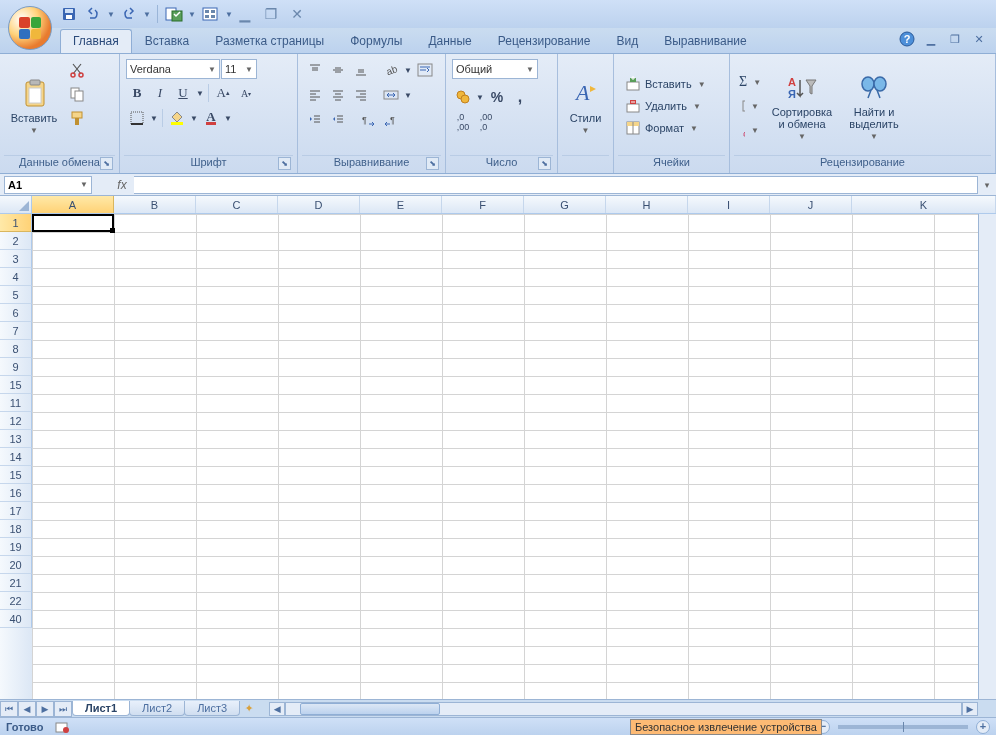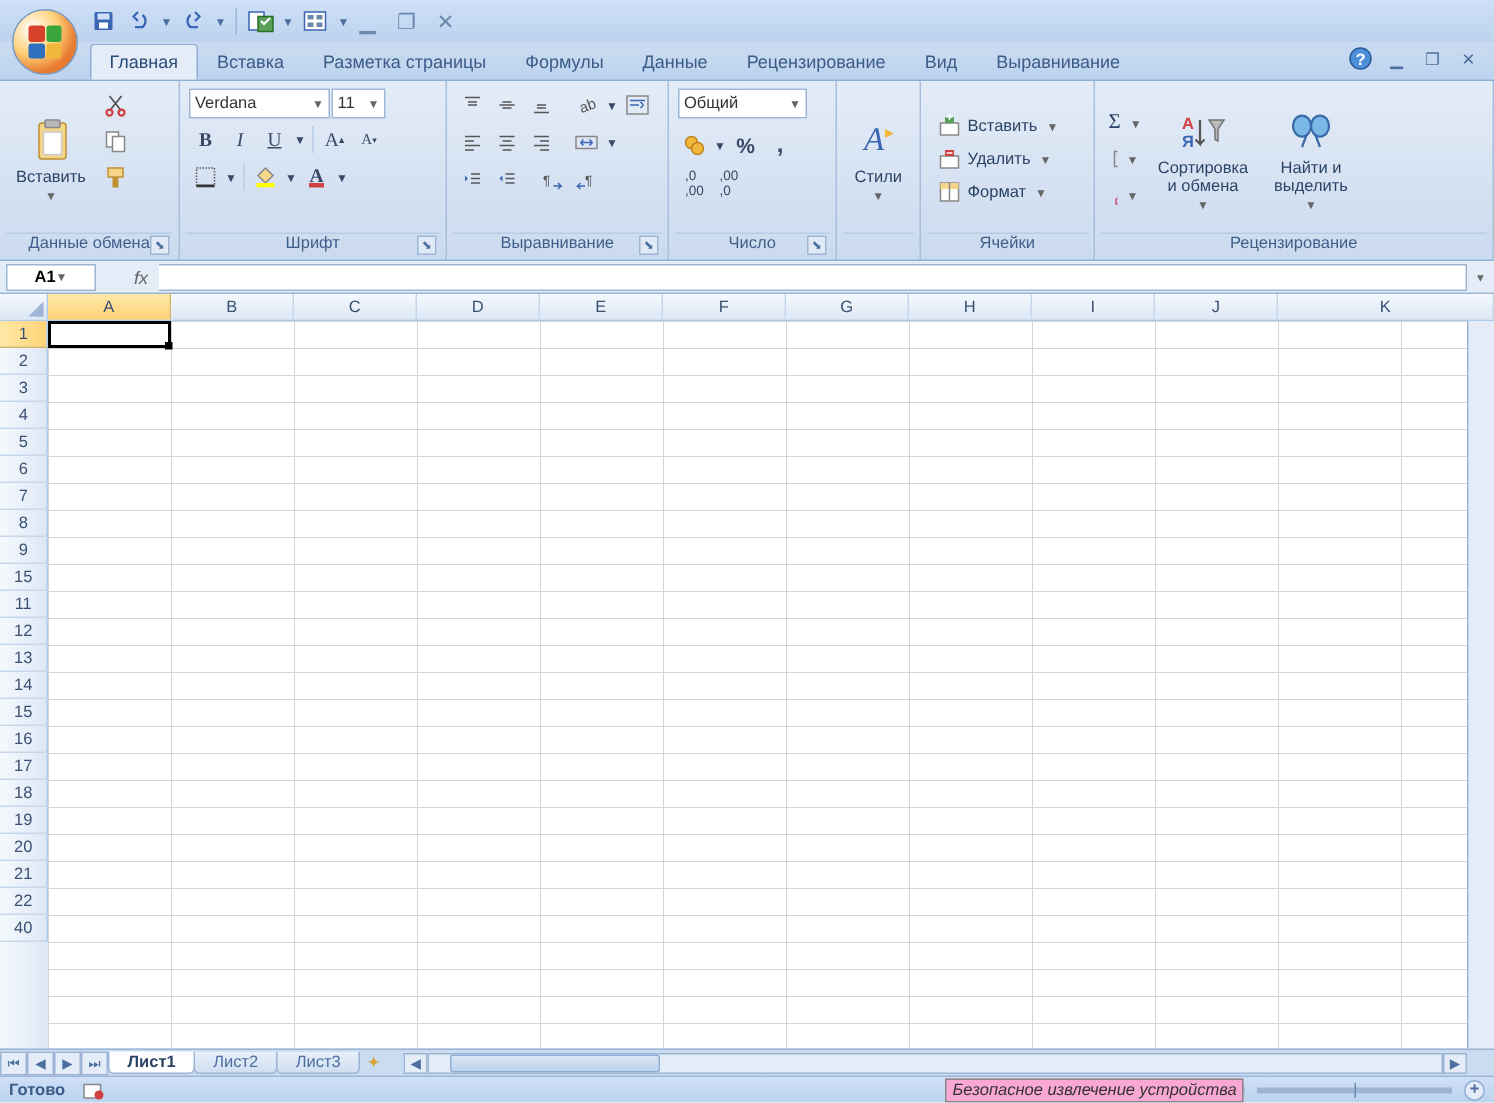--- a/index.html
+++ b/index.html
@@ -47,21 +47,21 @@
 .combo .dd { margin-left: auto; font-size: 8px; color: #666; padding-left:3px;}
 .font-combo { width: 94px; }
 .size-combo { width: 36px; }
 .num-combo { width: 86px; margin-bottom:4px;}
 
 .menuitem { display:flex; align-items:center; gap:4px; height:22px; padding:0 4px; font-size:11px; color:#2b4466; border:1px solid transparent; border-radius:2px;}
 .menuitem .dd{font-size:8px;margin-left:2px;color:#666;}
 
 
 .formula-bar { height: 22px; background: #e4ecf7; border-bottom: 1px solid #9cb5d5; display: flex; align-items: center; }
-.name-box { width: 60px; height: 18px; border: 1px solid #9cb5d5; background: #fff; margin: 0 0 0 4px; display: flex; align-items: center; padding: 0 18px; font-size:11px; font-weight:bold;}
+.name-box { width: 88px; height: 18px; border: 1px solid #9cb5d5; background: #fff; margin: 0 0 0 4px; display: flex; align-items: center; padding: 0 3px; font-size:11px; font-weight:bold;}
 .name-box .dd{margin-left:auto;font-size:8px;color:#666;}
 .fx-btn { width: 24px; text-align: center; font-style: italic; color: #666; font-size:12px;}
 .formula-input { flex: 1; height: 18px; border: 1px solid #9cb5d5; border-left:none; background: #fff; }
 .expand-fb{width:18px;text-align:center;color:#666;font-size:9px;}
 
 
 .grid-area { position: absolute; top: 196px; left: 0; right: 0; bottom: 36px; background: #fff; display: flex; flex-direction: column; }
 .col-headers { height: 18px; display: flex; background: linear-gradient(#f5f9fd,#dce7f5); border-bottom: 1px solid #aecaec; }
 .corner { width: 32px; border-right: 1px solid #aecaec; background: linear-gradient(#f5f9fd,#dce7f5); position:relative;}
 .corner::after{content:"";position:absolute;right:2px;bottom:2px;border:5px solid transparent;border-right-color:#9cb5d5;border-bottom-color:#9cb5d5;}
@@ -92,21 +92,21 @@
 
 
 .statusbar { position: absolute; bottom: 0; left: 0; right: 0; height: 18px; background: linear-gradient(#cfe0f7,#bcd2ee); display: flex; align-items: center; padding: 0 6px; font-size: 11px; color: #3b5b88; border-top:1px solid #9cb5d5;font-weight:bold;}
 .statusbar .spacer{flex:1;}
 .view-btns{display:flex;gap:0;margin-right:8px;}
 .view-btns div{width:20px;height:14px;border:1px solid #8faed5;background:#dce7f5;}
 .view-btns div.on{background:linear-gradient(#ffe9a8,#ffd276);}
 .zoom-slider{width:130px;height:4px;background:#9cb5d5;position:relative;margin:0 8px;}
 .zoom-slider .tick{position:absolute;left:50%;top:-3px;width:1px;height:10px;background:#6a87ac;}
 .zoom-btn{width:14px;height:14px;border:1px solid #8faed5;border-radius:50%;background:#e4ecf7;text-align:center;line-height:11px;font-size:11px;color:#4d6fa0;}
-.tooltip{position:absolute;bottom:0;left:630px;background:#f9a8d4;border:1px solid #888;padding:1px 4px;font-size:11px;color:#333;font-style:italic;}
+.tooltip{position:absolute;bottom:0;left:630px;background:#fdba74;border:1px solid #888;padding:1px 4px;font-size:11px;color:#333;}
 
 svg{display:block;}
 </style>
 </head>
 <body>
 
 <div class="titlebar">
   <div class="office-btn">
       <span>
         <i></i>

